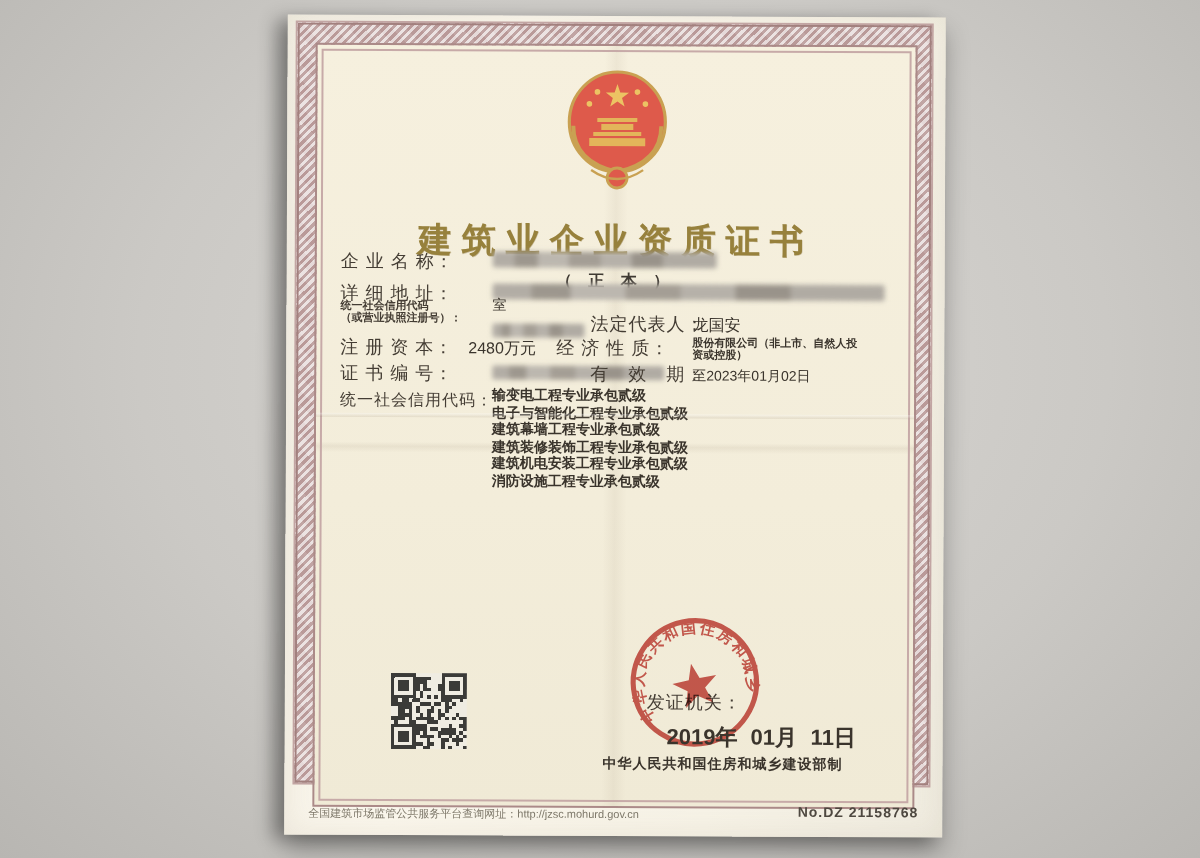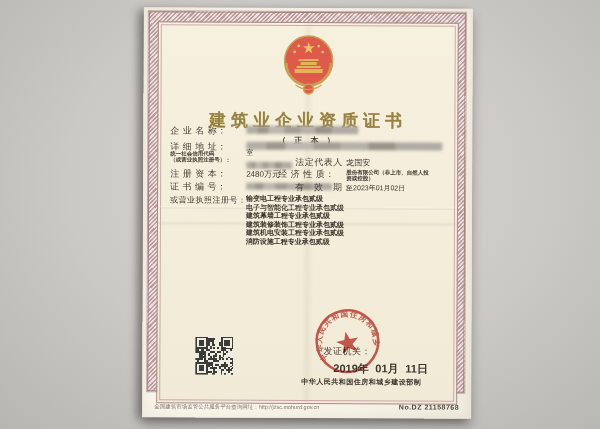--- a/index.html
+++ b/index.html
@@ -106,35 +106,35 @@
     <div class="abs small" style="left:12px;top:128px;width:74px;">
       <span>统一社会信用代码</span><br>
       <span>（或营业执照注册号）：</span>
     </div>
     <div class="redact" style="left:88px;top:139px;width:46px;height:7px;"></div>
 
     <div class="abs lbl" style="left:137px;top:133px;">法定代表人：</div>
     <div class="abs val" style="left:188px;top:134px;">龙国安</div>
 
     <div class="abs lbl" style="left:12px;top:145px;">注 册 资 本：</div>
-    <div class="abs val" style="left:88px;top:146px;">2480万元</div>
+    <div class="abs val" style="left:76px;top:146px;">2480万元</div>
 
     <div class="abs lbl" style="left:120px;top:145px;">经 济 性 质：</div>
     <div class="abs" style="left:188px;top:146px;font-size:5.5px;line-height:6px;color:#3a342c;font-weight:600;">
       <span>股份有限公司（非上市、自然人投</span><br>
       <span>资或控股）</span>
     </div>
 
     <div class="abs lbl" style="left:12px;top:158px;">证 书 编 号：</div>
     <div class="redact" style="left:88px;top:160px;width:86px;height:7px;"></div>
 
     <div class="abs lbl" style="left:137px;top:158px;">有　效　期：</div>
     <div class="abs val" style="left:188px;top:160px;font-size:7px;">至2023年01月02日</div>
 
-    <div class="abs lbl" style="left:12px;top:172px;font-size:8px;">或营业执照注册号：</div>
+    <div class="abs lbl" style="left:12px;top:172px;font-size:8px;">统一社会信用代码：</div>
     <ul class="abs quals">
 
     <li>输变电工程专业承包贰级</li>
         <li>电子与智能化工程专业承包贰级</li>
         <li>建筑幕墙工程专业承包贰级</li>
         <li>建筑装修装饰工程专业承包贰级</li>
         <li>建筑机电安装工程专业承包贰级</li>
         <li>消防设施工程专业承包贰级</li>
       </ul>
 

